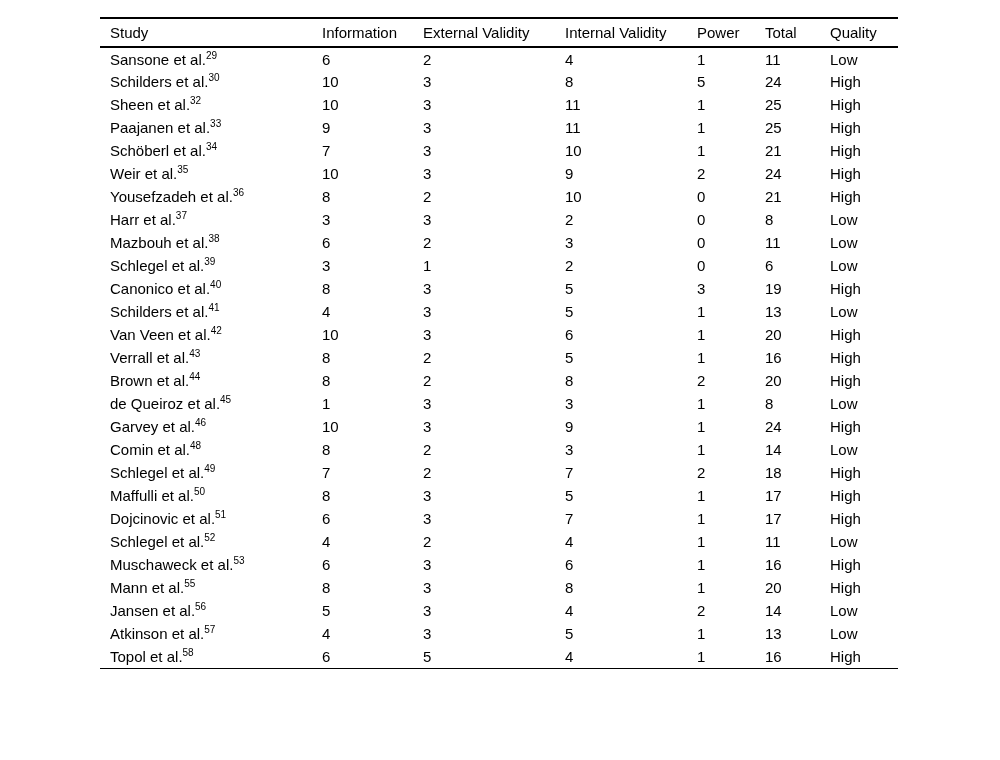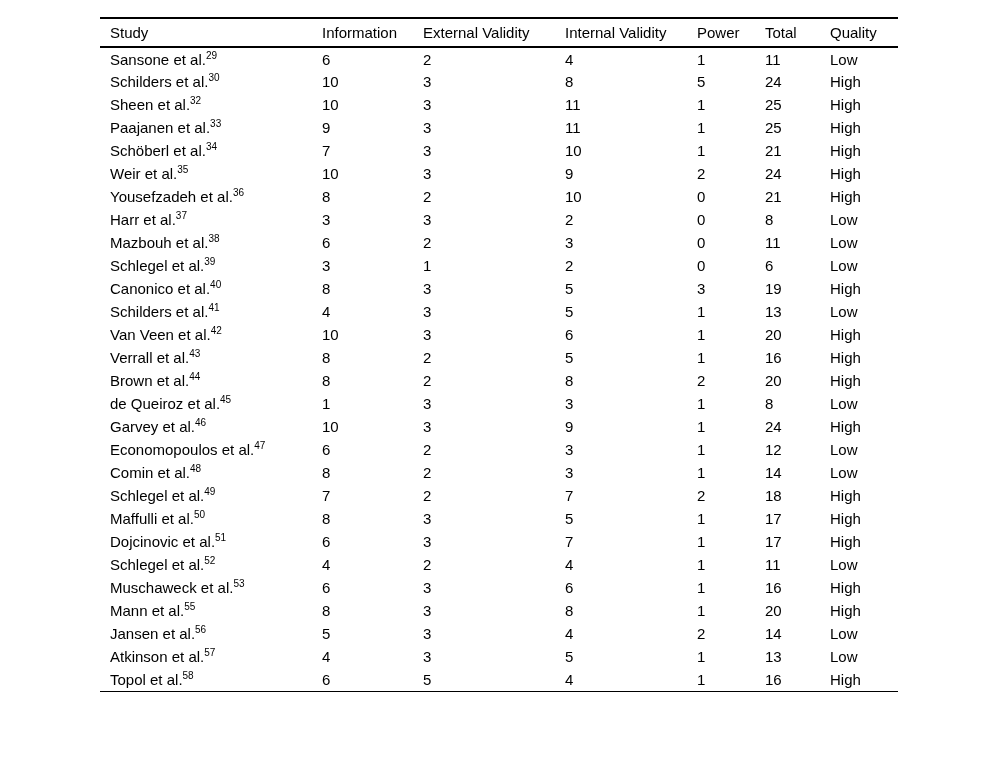--- a/index.html
+++ b/index.html
@@ -247,29 +247,20 @@
   <tr>
     <td><span class="study-name">Garvey et al.</span><sup class="ref">46</sup></td>
     <td>10</td>
     <td>3</td>
     <td>9</td>
     <td>1</td>
     <td>24</td>
     <td>High</td>
   </tr>
 
-  <tr>
-    <td><span class="study-name">Economopoulos et al.</span><sup class="ref">47</sup></td>
-    <td>6</td>
-    <td>2</td>
-    <td>3</td>
-    <td>1</td>
-    <td>12</td>
-    <td>Low</td>
-  </tr>
 
   <tr>
     <td><span class="study-name">Comin et al.</span><sup class="ref">48</sup></td>
     <td>8</td>
     <td>2</td>
     <td>3</td>
     <td>1</td>
     <td>14</td>
     <td>Low</td>
   </tr>

